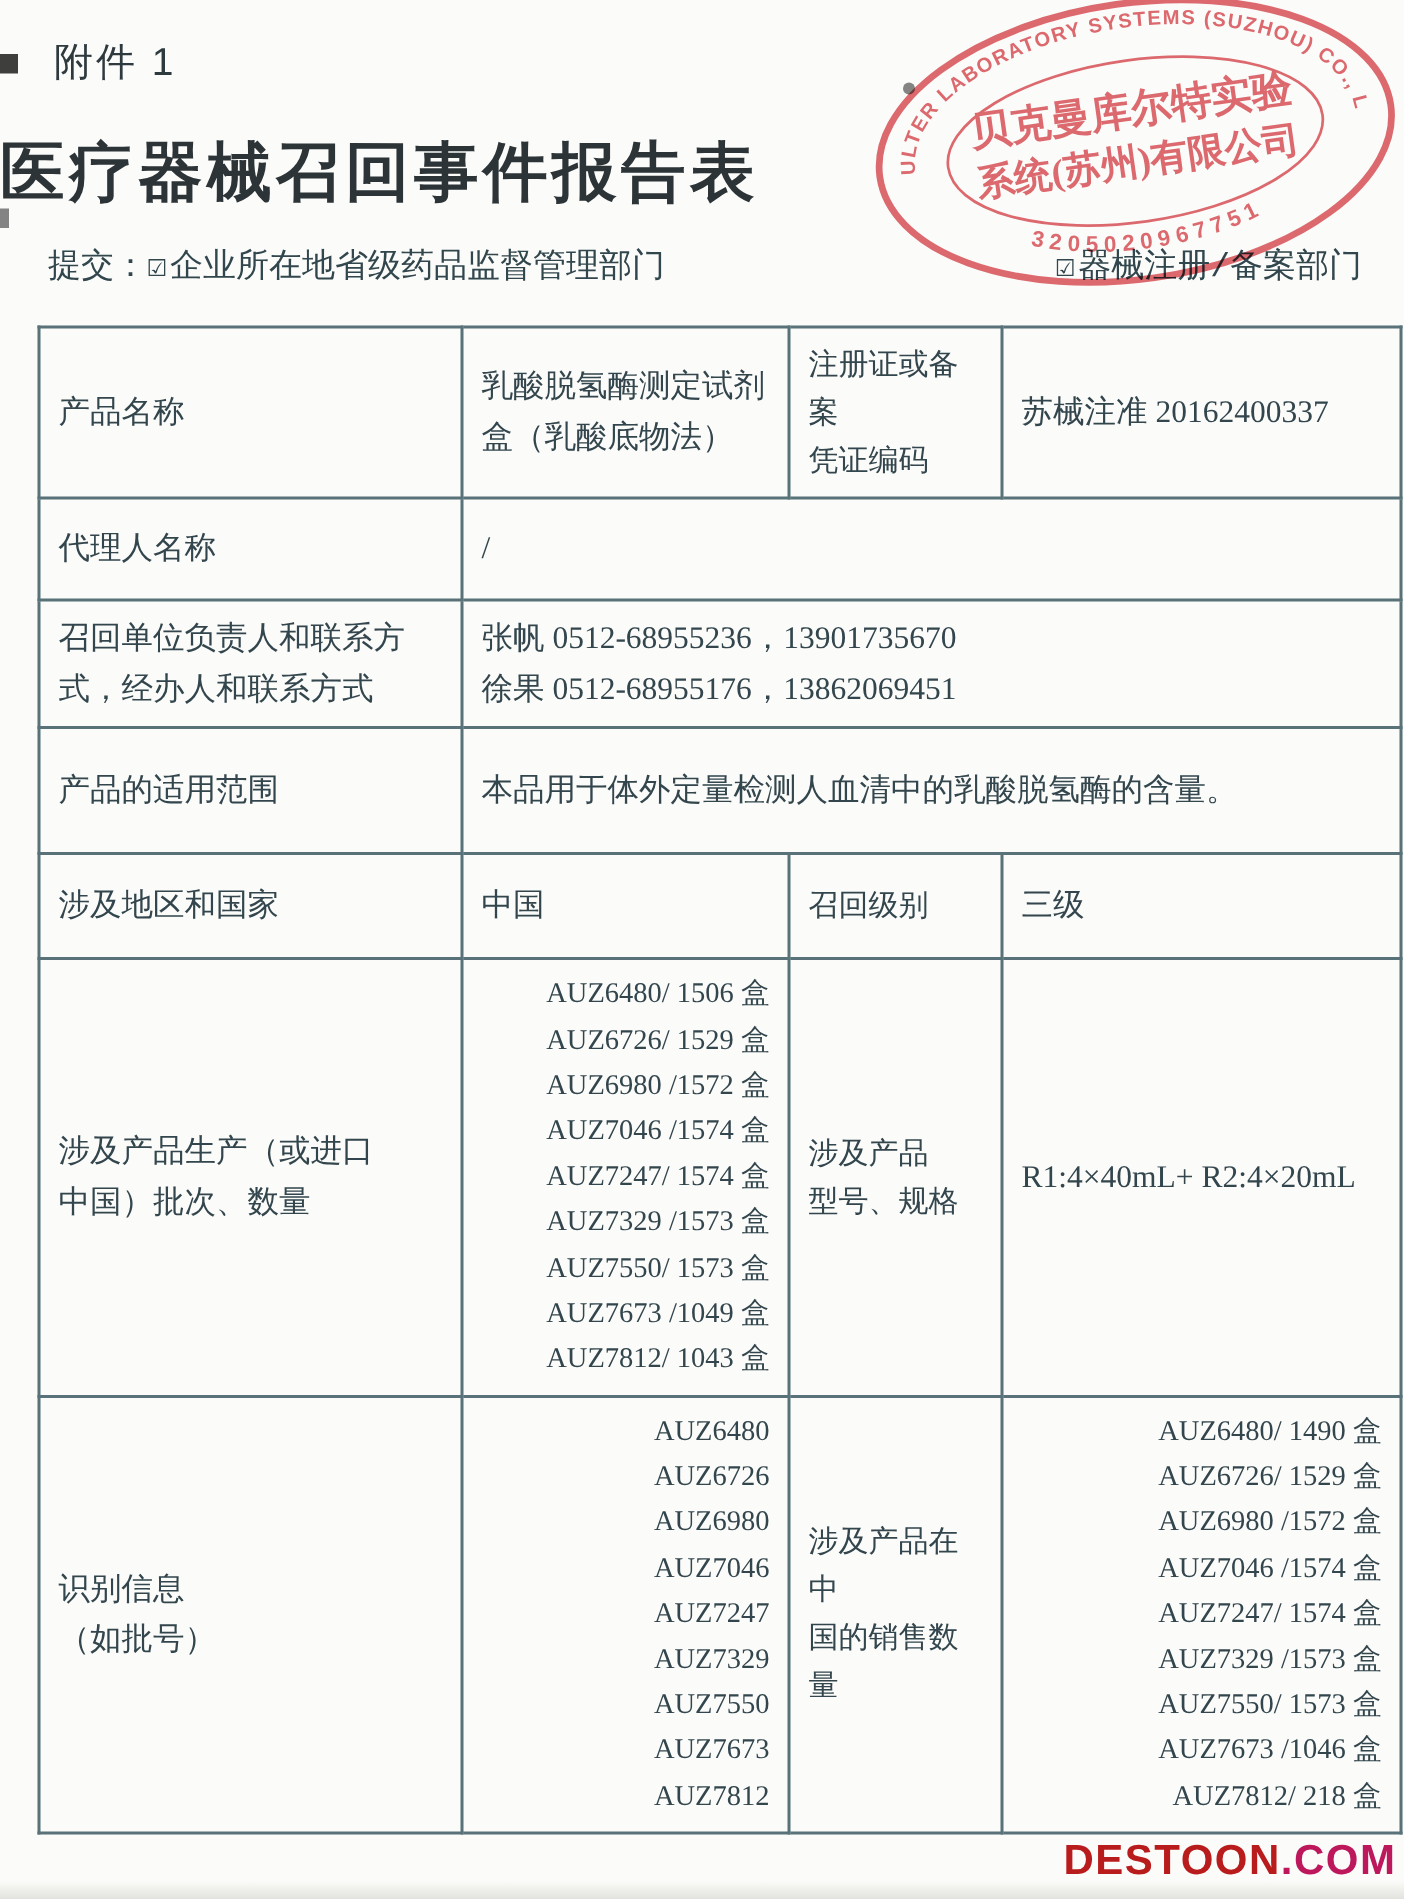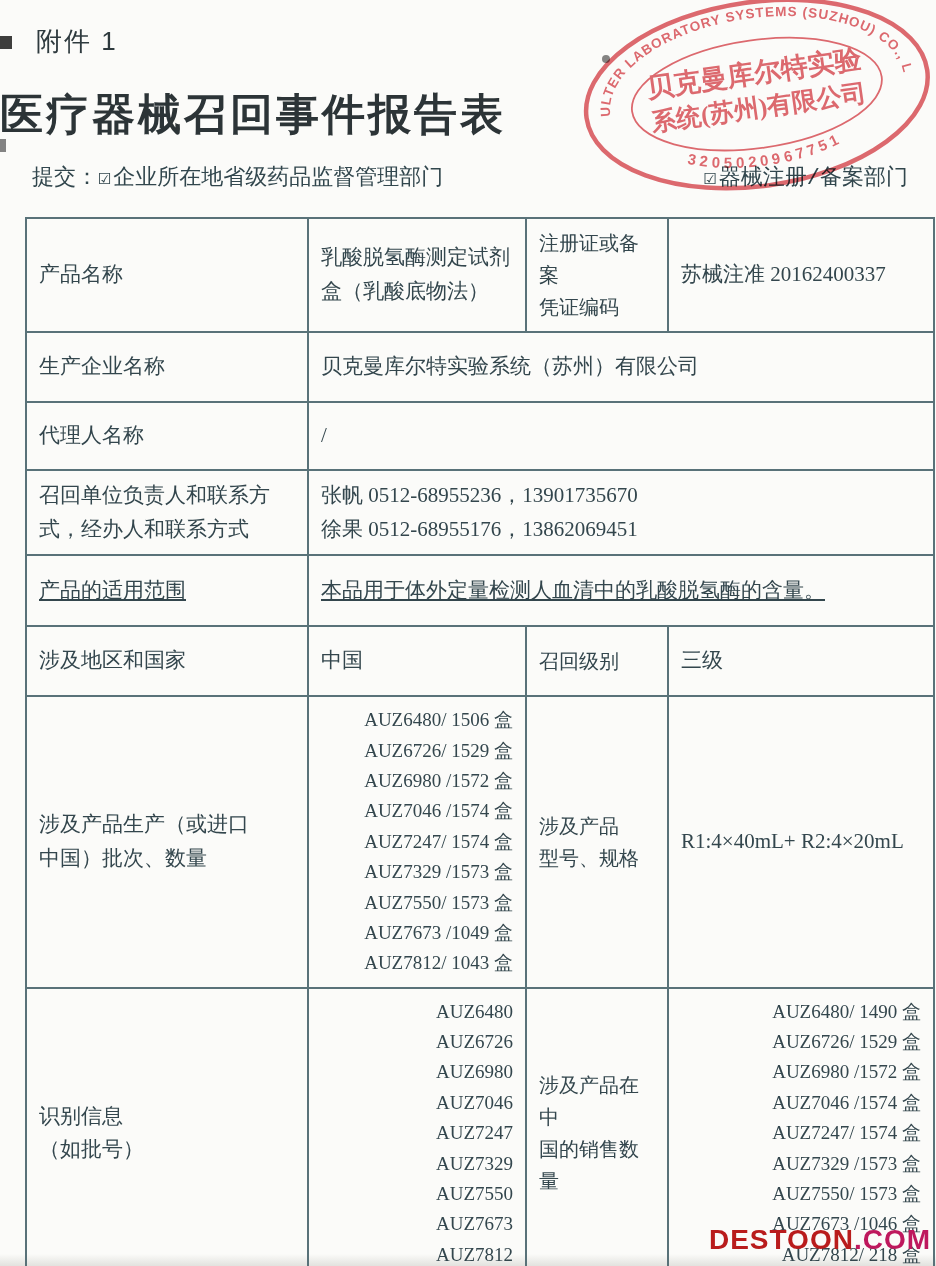--- a/index.html
+++ b/index.html
@@ -45,21 +45,21 @@
     position:absolute;top:217px;left:25px;width:908px;
     border-collapse:collapse;table-layout:fixed;z-index:1;
     font-size:21px;color:#33464d;
   }
   table.report td{
     border:2px solid #597279;vertical-align:middle;
     padding:8px 12px;line-height:1.6;
     white-space:pre-line;overflow:hidden;
   }
   .r1{height:74px;} .r2{height:70px;} .r3{height:68px;} .r4{height:82px;}
-  .r5{height:71px;text-decoration:underline;} .r6{height:70px;margin-left:27px;} .r7{height:232px;} .r8{height:240px;}
+  .r5{height:84px;} .r6{height:70px;margin-left:27px;} .r7{height:232px;} .r8{height:240px;}
   td.narrow{font-size:20px;padding:6px 8px;}
   td.batch{font-size:19px;line-height:1.38;padding:6px 12px;text-align:right;}
   
   .watermark{
     position:absolute;right:5px;bottom:10px;z-index:10;
     font-family:"Liberation Sans","DejaVu Sans",sans-serif;
     font-weight:800;font-size:28px;letter-spacing:1px;
   }
   .wm-brand{color:#b91c1c;}
   .wm-tld{color:#be185d;}
@@ -112,24 +112,20 @@
       <col style="width:266px">
     </colgroup>
   <tbody>
       <tr class="r1">
     <td>产品名称</td>
     <td>乳酸脱氢酶测定试剂
 盒（乳酸底物法）</td>
     <td class="narrow">注册证或备案
 凭证编码</td>
     <td>苏械注准 20162400337</td>
-  </tr>
-  <tr class="r2">
-    <td>生产企业名称</td>
-    <td colspan="3">贝克曼库尔特实验系统（苏州）有限公司</td>
   </tr>
   <tr class="r3">
     <td>代理人名称</td>
     <td colspan="3">/</td>
   </tr>
   <tr class="r4">
     <td>召回单位负责人和联系方
 式，经办人和联系方式</td>
     <td colspan="3">张帆 0512-68955236，13901735670
 徐果 0512-68955176，13862069451</td>

